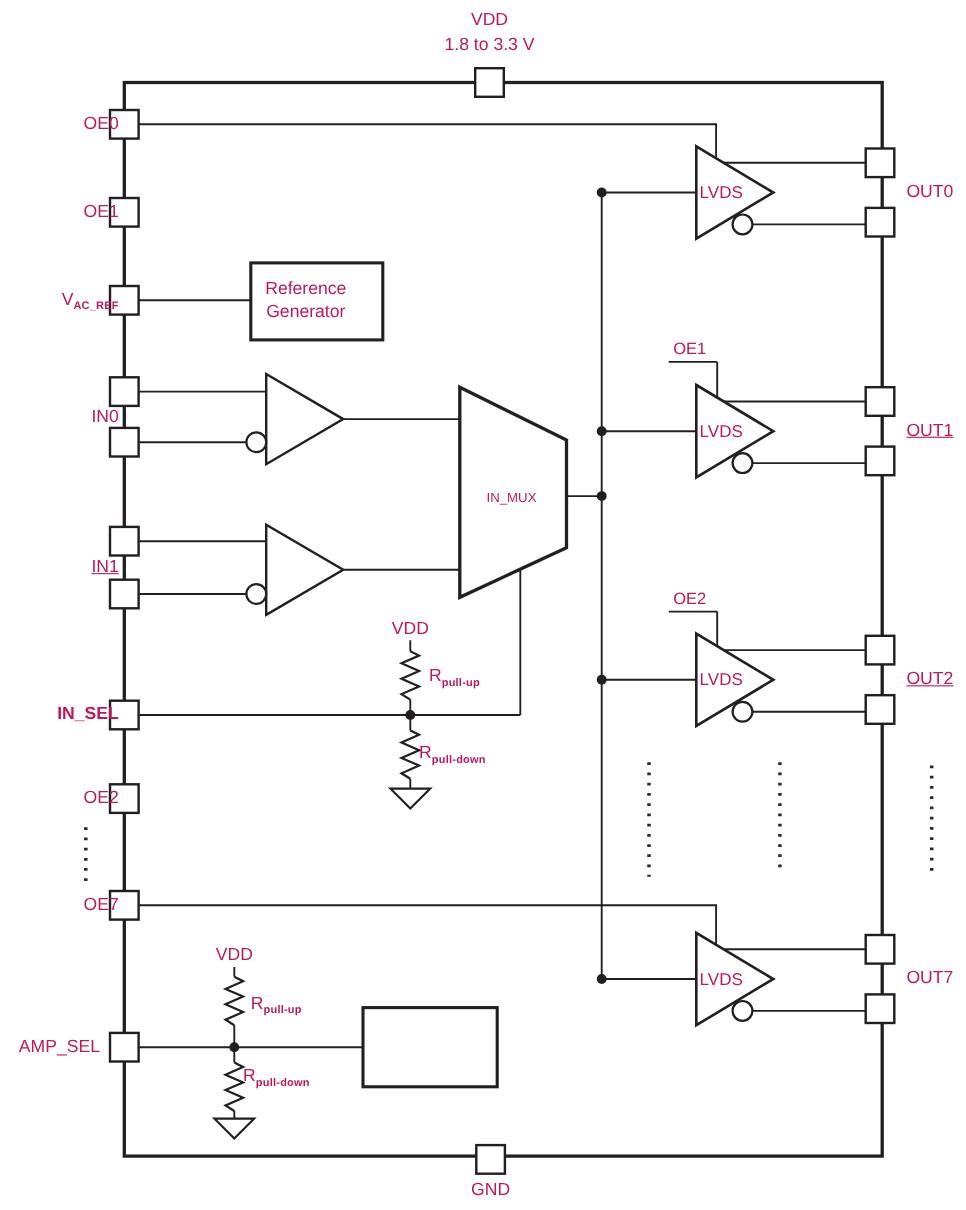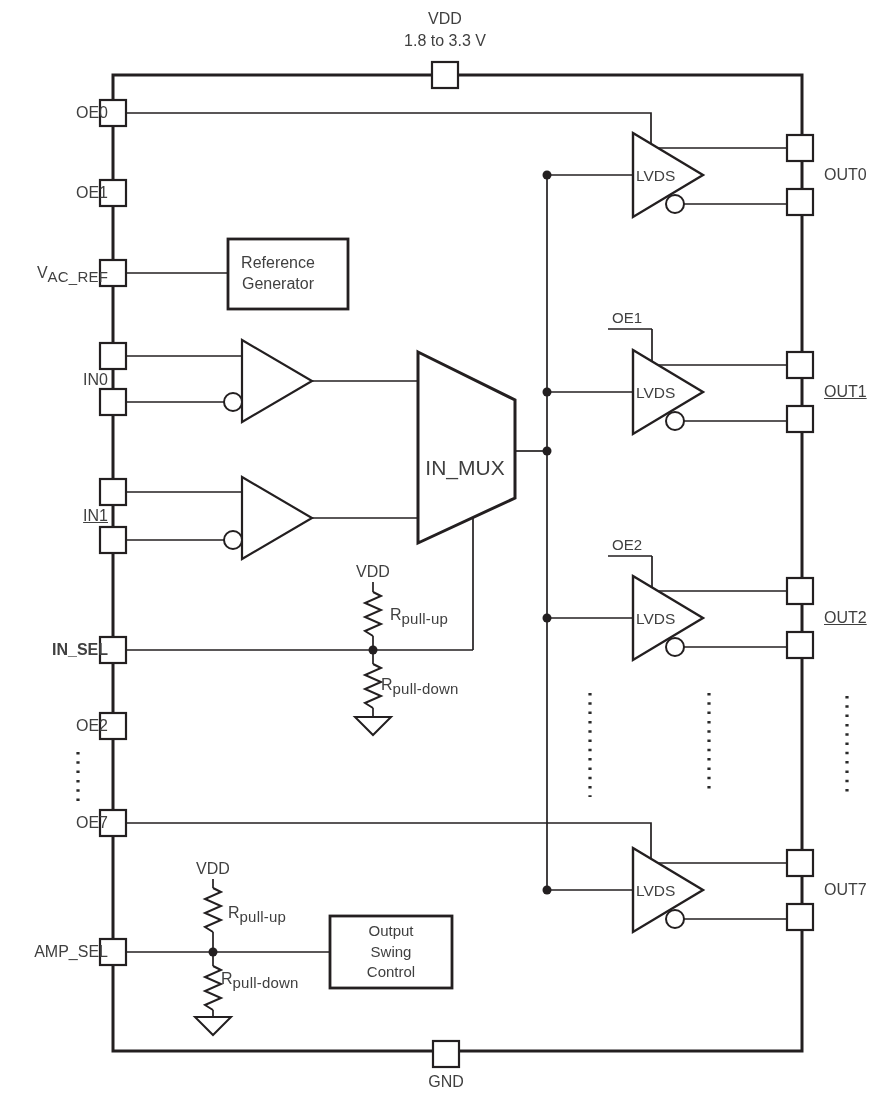--- a/index.html
+++ b/index.html
@@ -1,24 +1,24 @@
 <!DOCTYPE html>
 <html><head>
 <meta charset="utf-8">
 <style>
   html,body{margin:0;padding:0;background:#ffffff;}
   .stage{
     position:relative;width:878px;height:1100px;background:#ffffff;overflow:hidden;
     font-family:"Liberation Sans", sans-serif;color:#231f20;
   }
   .stage svg{position:absolute;left:0;top:0;}
-  .lbl{position:absolute;color:#404040;line-height:20px;font-size:16px;white-space:pre-line;}
+  .lbl{position:absolute;color:#be185d;line-height:20px;font-size:16px;white-space:pre-line;}
   .pin-l{width:108px;left:0;text-align:right;}
   .ctr{text-align:center;}
-  sub{font-size:15px;letter-spacing:0.2px;}
+  sub{font-size:10px;letter-spacing:0.2px;font-weight:bold;}
   .rlab{font-size:16px;line-height:20px;}
 </style>
 </head>
 <body>
 
 <div class="stage">
 
 <svg width="878" height="1100" viewBox="0 0 878 1100">
   <defs>
     <path id="zigzag" d="M0,0 l8,4 l-16,7 l16,7 l-16,7 l16,7 l-16,7 l8,5" fill="none" stroke="#231f20" stroke-width="2"></path>
@@ -132,28 +132,25 @@
 <div class="lbl ctr" style="left:396px;top:1072px;width:100px;">GND</div>
 
 <div class="lbl pin-l" style="top:103px;">OE0</div>
 <div class="lbl pin-l" style="top:183px;">OE1</div>
 <div class="lbl pin-l" style="top:263px;"><span>V</span><sub>AC_REF</sub></div>
 <div class="lbl pin-l" style="top:370px;">IN0</div>
 <div class="lbl pin-l" style="top:506px;text-decoration:underline;">IN1</div>
 <div class="lbl pin-l" style="top:640px;font-weight:bold;">IN_SEL</div>
 <div class="lbl pin-l" style="top:716px;">OE2</div>
 <div class="lbl pin-l" style="top:813px;">OE7</div>
-<div class="lbl pin-l" style="top:942px;">AMP_SEL</div>
+<div class="lbl pin-l" style="top:942px;text-align:center;">AMP_SEL</div>
 
 <div class="lbl ctr" style="left:228px;top:252px;width:100px;line-height:21px;">Reference
 Generator</div>
-<div class="lbl ctr" style="left:405px;top:458px;width:120px;font-size:21px;">IN_MUX</div>
-<div class="lbl ctr" style="left:330px;top:921px;width:122px;font-size:15px;line-height:20.5px;">Output
-Swing
-Control</div>
+<div class="lbl ctr" style="left:405px;top:442px;width:120px;font-size:12px;">IN_MUX</div>
 
 <div class="lbl ctr" style="left:333px;top:562px;width:80px;">VDD</div>
 <div class="lbl rlab" style="left:390px;top:605px;"><span>R</span><sub>pull-up</sub></div>
 <div class="lbl rlab" style="left:381px;top:675px;"><span>R</span><sub>pull-down</sub></div>
 <div class="lbl ctr" style="left:173px;top:859px;width:80px;">VDD</div>
 <div class="lbl rlab" style="left:228px;top:903px;"><span>R</span><sub>pull-up</sub></div>
 <div class="lbl rlab" style="left:221px;top:969px;"><span>R</span><sub>pull-down</sub></div>
 
 <div class="lbl" style="left:636px;top:166px;font-size:15.5px;">LVDS</div>
 <div class="lbl" style="left:636px;top:383px;font-size:15.5px;">LVDS</div>

